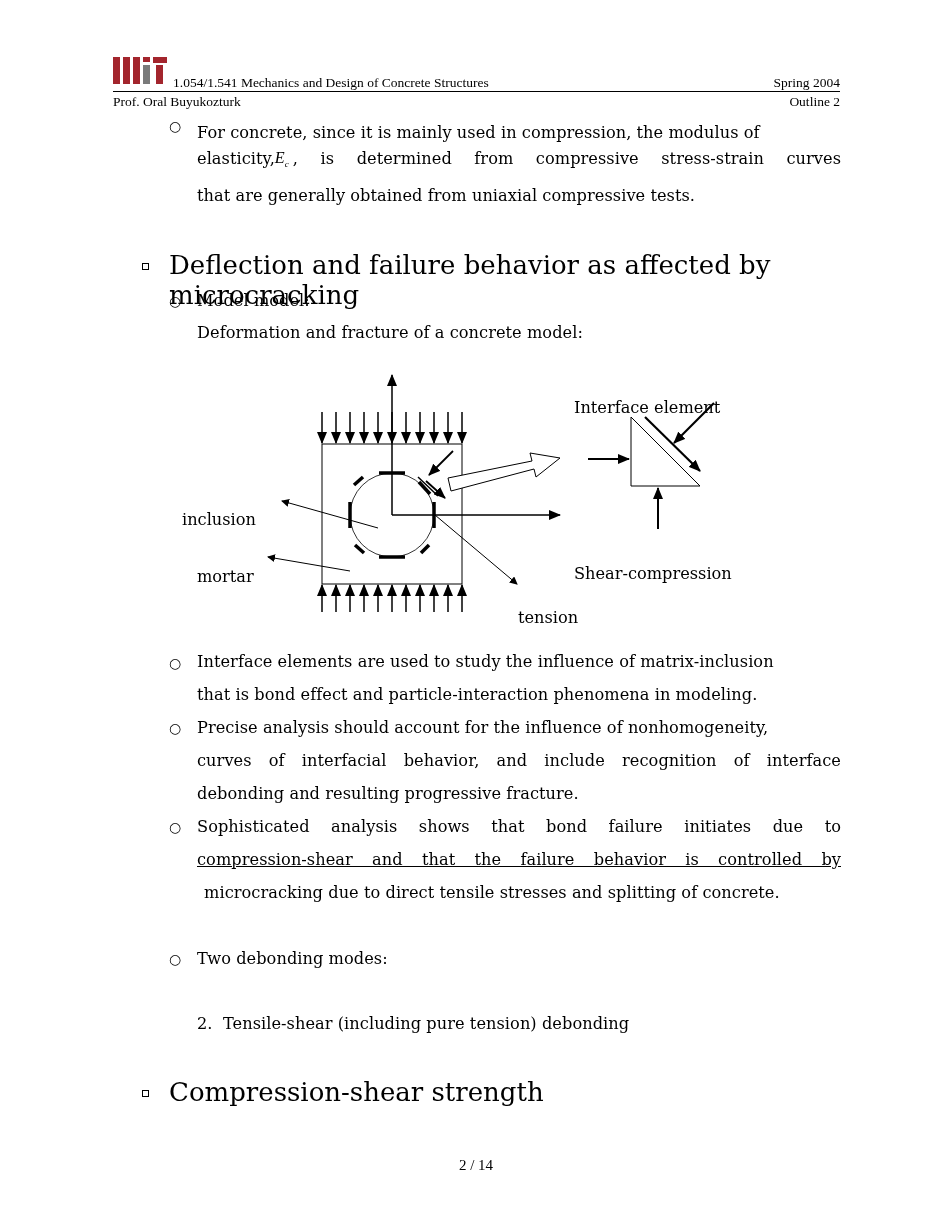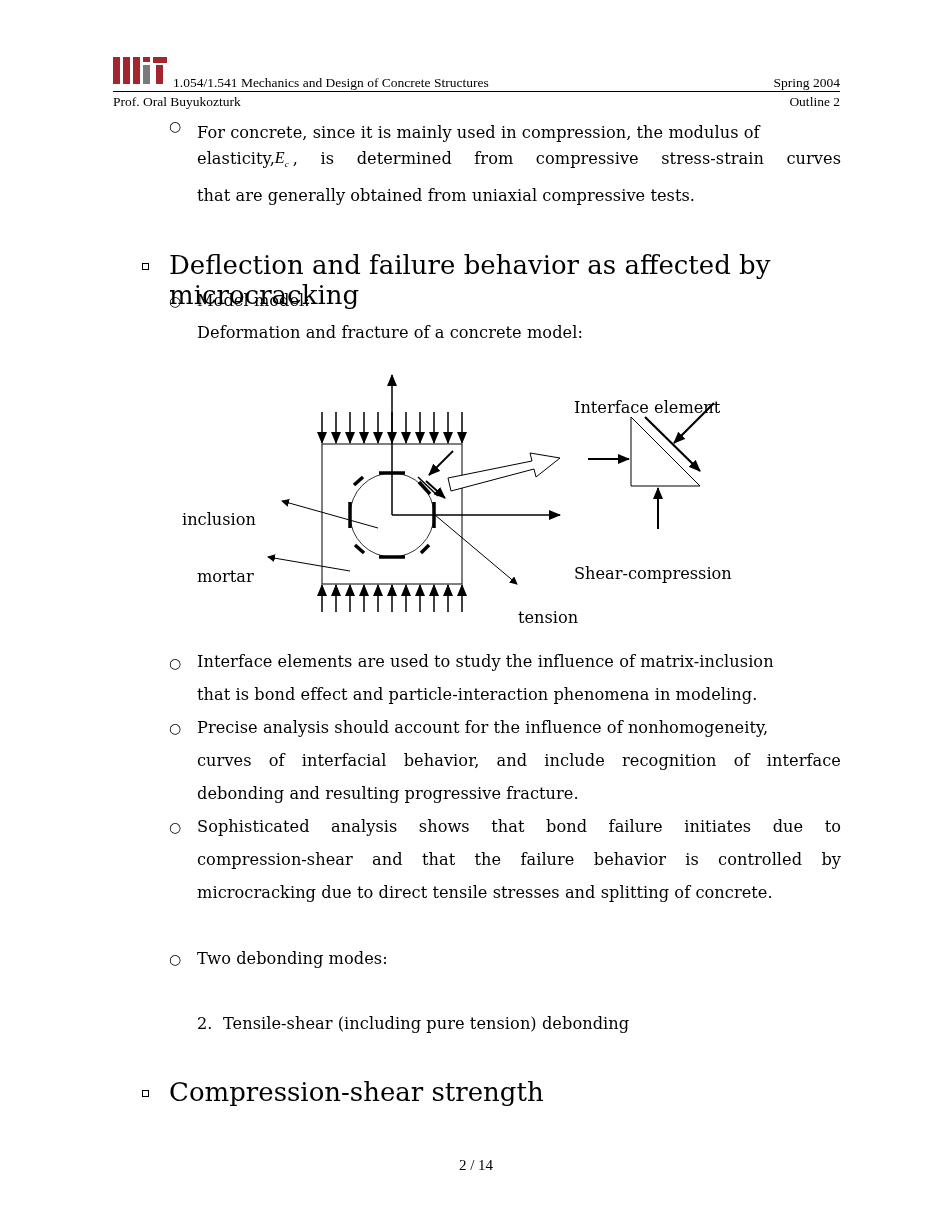--- a/index.html
+++ b/index.html
@@ -151,22 +151,22 @@
   <div class="txt body-font just" style="left:197px; top:645px; width:644px;">Interface elements are used to study the influence of matrix-inclusion</div>
   <div class="txt body-font" style="left:197px; top:678px;">that is bond effect and particle-interaction phenomena in modeling.</div>
 
   <span class="bullet-o" style="left:169px; top:720px;">○</span>
   <div class="txt body-font just" style="left:197px; top:711px; width:644px;">Precise analysis should account for the influence of nonhomogeneity,</div>
   <div class="txt body-font just" style="left:197px; top:744px; width:644px; text-align-last:justify;">curves of interfacial behavior, and include recognition of interface</div>
   <div class="txt body-font" style="left:197px; top:777px;">debonding and resulting progressive fracture.</div>
 
   <span class="bullet-o" style="left:169px; top:819px;">○</span>
   <div class="txt body-font just" style="left:197px; top:810px; width:644px; text-align-last:justify;">Sophisticated analysis shows that bond failure initiates due to</div>
-  <div class="txt body-font just" style="left:197px; top:843px; width:644px; text-align-last:justify;">compression-shear and that the failure behavior is controlled by</div>
-  <div class="txt body-font" style="left:197px; top:876px;">microcracking due to direct tensile stresses and splitting of concrete.</div>
+  <div class="txt body-font just" style="left:197px; top:843px; width:644px; text-align-last:justify;text-decoration:underline;">compression-shear and that the failure behavior is controlled by</div>
+  <div class="txt body-font" style="left:204px; top:876px;">microcracking due to direct tensile stresses and splitting of concrete.</div>
 
   <span class="bullet-o" style="left:169px; top:951px;">○</span>
   <div class="txt body-font" style="left:197px; top:942px;">Two debonding modes:</div>
   <div class="txt body-font" style="left:197px; top:1007px; white-space:pre;">2.  Tensile-shear (including pure tension) debonding</div>
 
   <span class="bullet-sq" style="left:142px; top:1090px;"></span>
   <div class="h2 body-font" style="left:169px; top:1077px;">Compression-shear strength</div>
 
   <div class="footer serif">2 / 14</div>
 </div>

